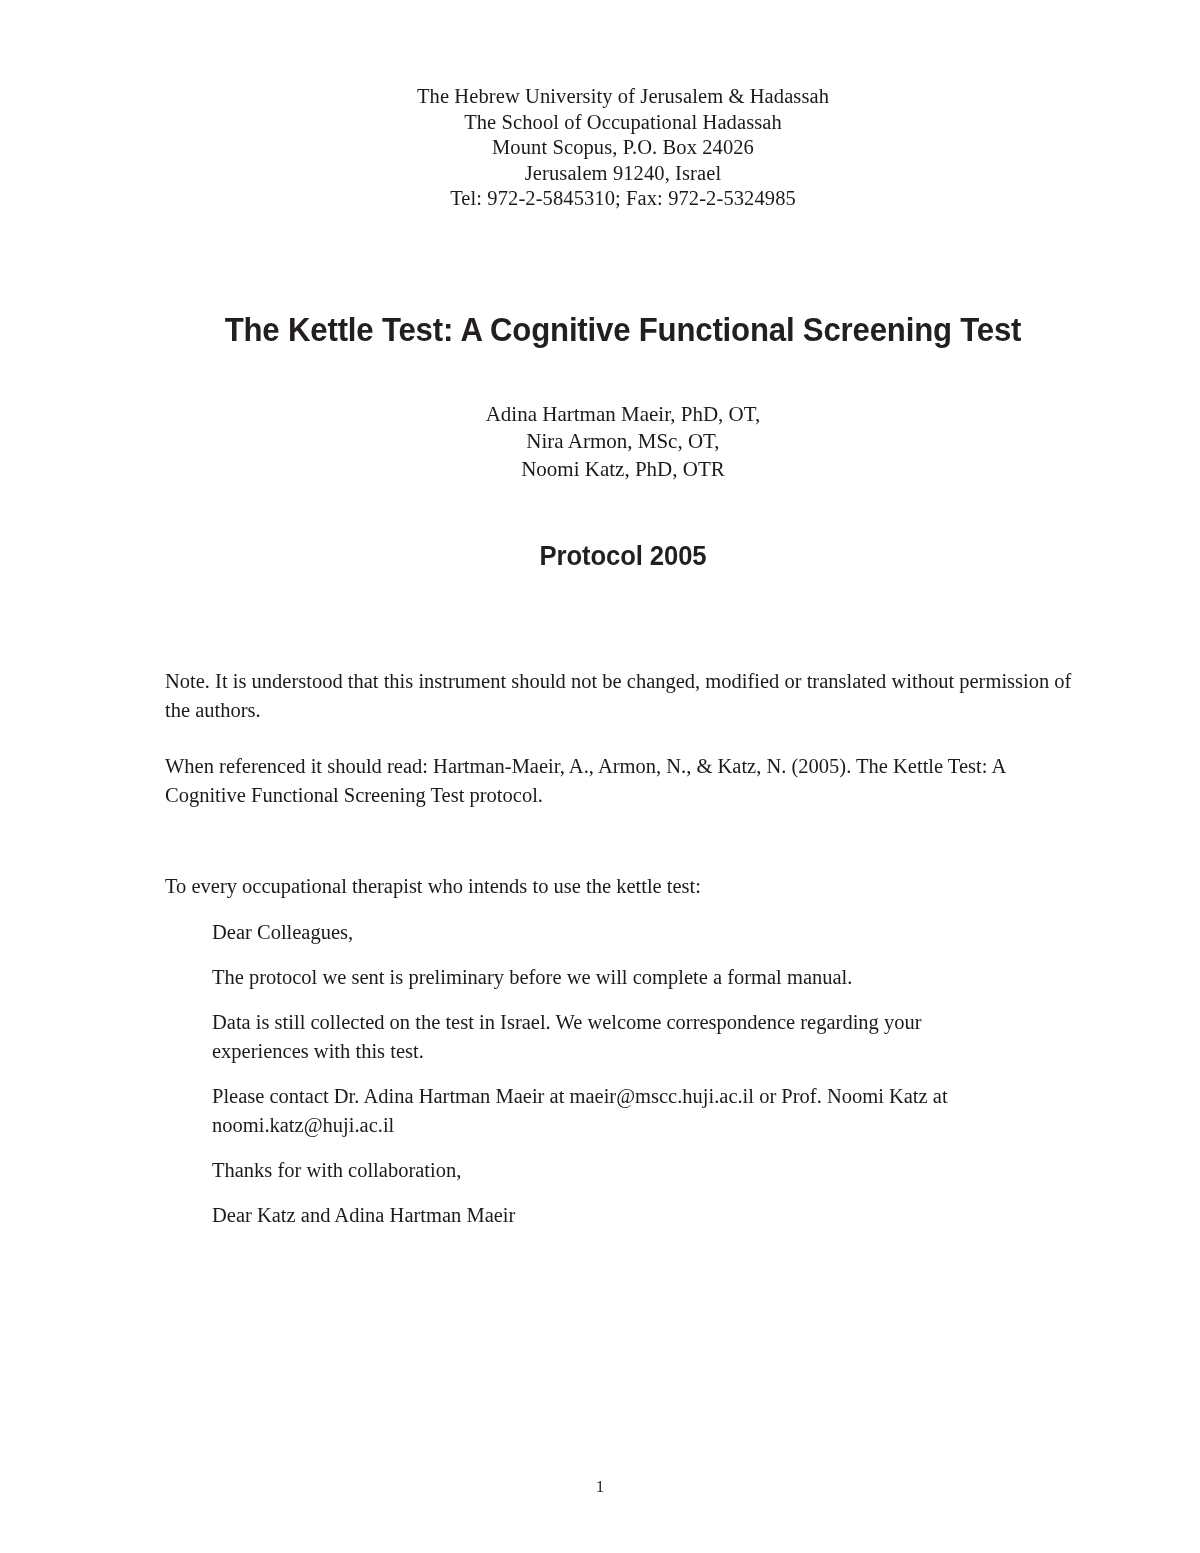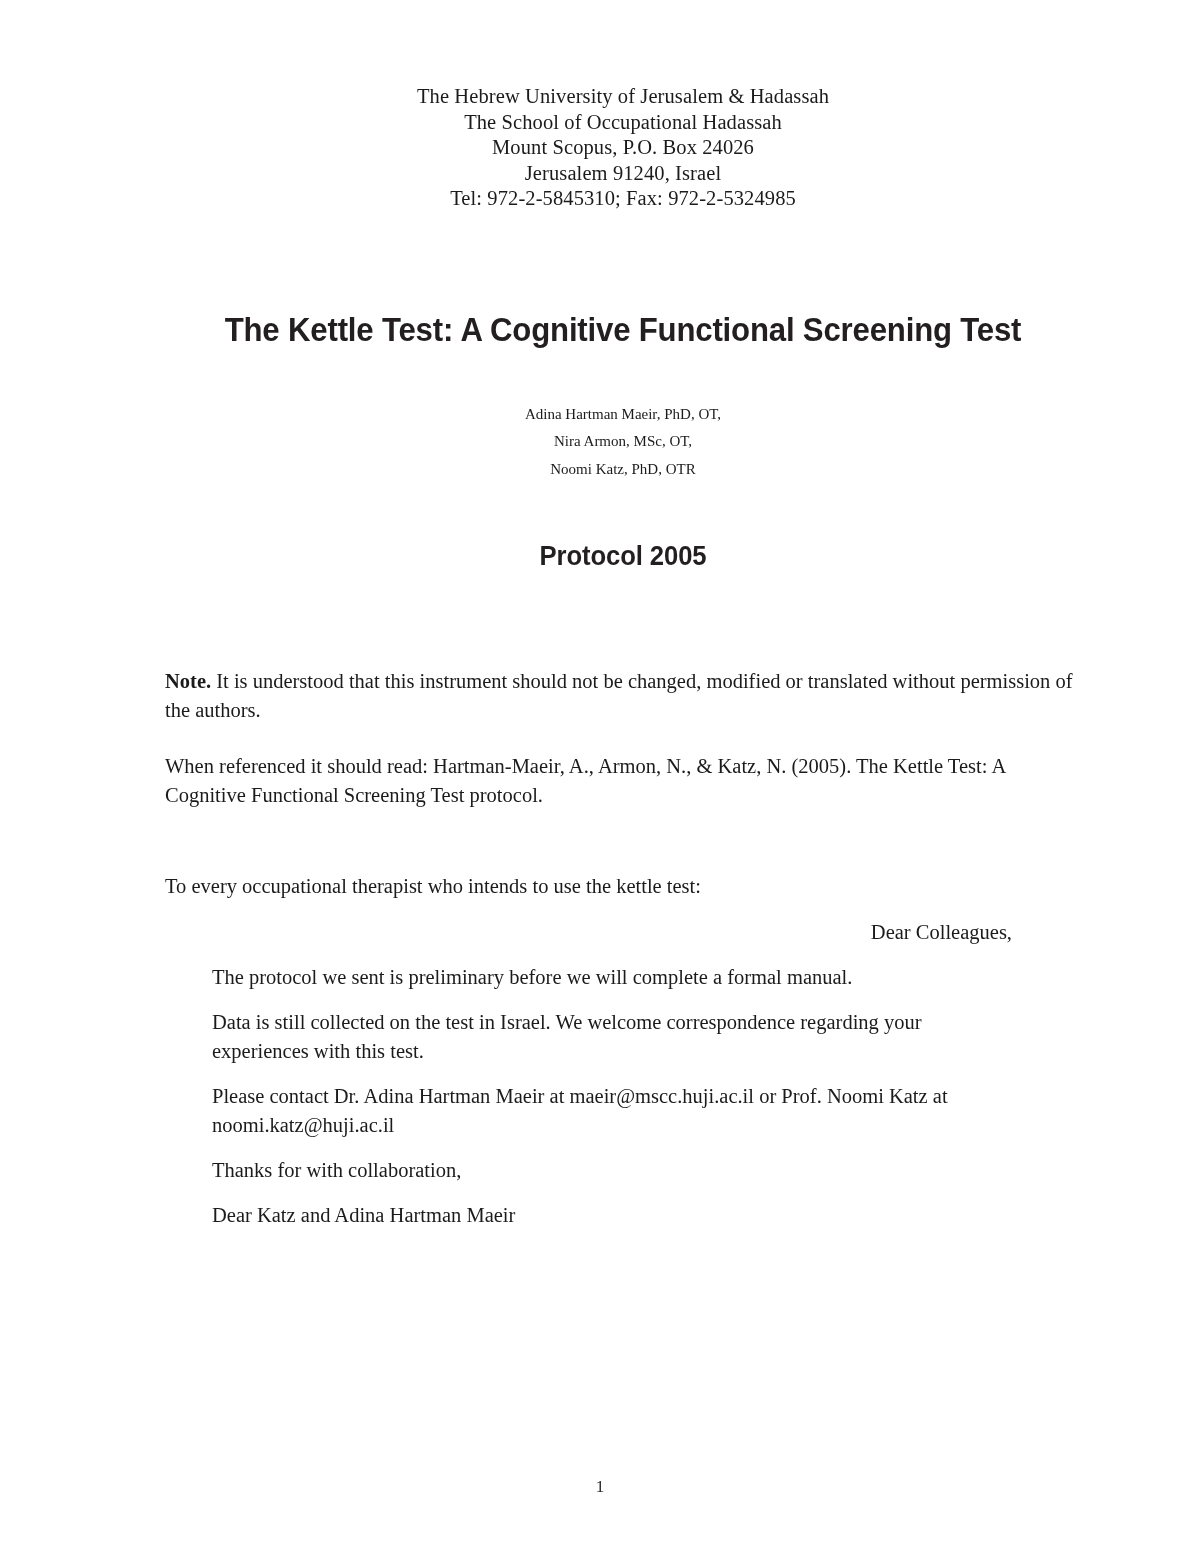--- a/index.html
+++ b/index.html
@@ -59,21 +59,21 @@
     color: #231f20;
     transform: scaleX(0.93);
     transform-origin: center center;
     white-space: nowrap;
   }
 
   
   .authors {
     margin-top: 51px;
     text-align: center;
-    font-size: 15px;
+    font-size: 21px;
     line-height: 27.5px;
     color: #1b1b1b;
   }
   .authors .author-line {
     display: block;
     white-space: nowrap;
   }
 
   
   .protocol {
@@ -97,36 +97,36 @@
     margin: 0;
     font-size: 20.5px;
     line-height: 29px;
     color: #1b1b1b;
     text-align: left;
   }
   .gap-note-ref { height: 27px; }
   .gap-ref-to   { height: 62px; }
   .gap-to-letter{ height: 17px; }
 
-  .bold-lead { font-weight: bold; }
+  .bold-lead { font-weight: normal; }
   .para-bold { font-weight: normal; }
 
   
   .letter {
     margin-left: 47px;
     width: 800px;
   }
   .letter p.lpara {
     margin: 0 0 0 0;
     padding-top: 16px;
     font-size: 20.5px;
     line-height: 29px;
     color: #1b1b1b;
   }
-  .letter p.lpara:first-child { padding-top: 0; text-align: right; }
+  .letter p.lpara:first-child { padding-top: 0; }
 
   
   .page-number {
     position: absolute;
     left: 0;
     top: 1477px;
     width: 1200px;
     text-align: center;
     font-size: 17px;
     color: #2a2a2a;

